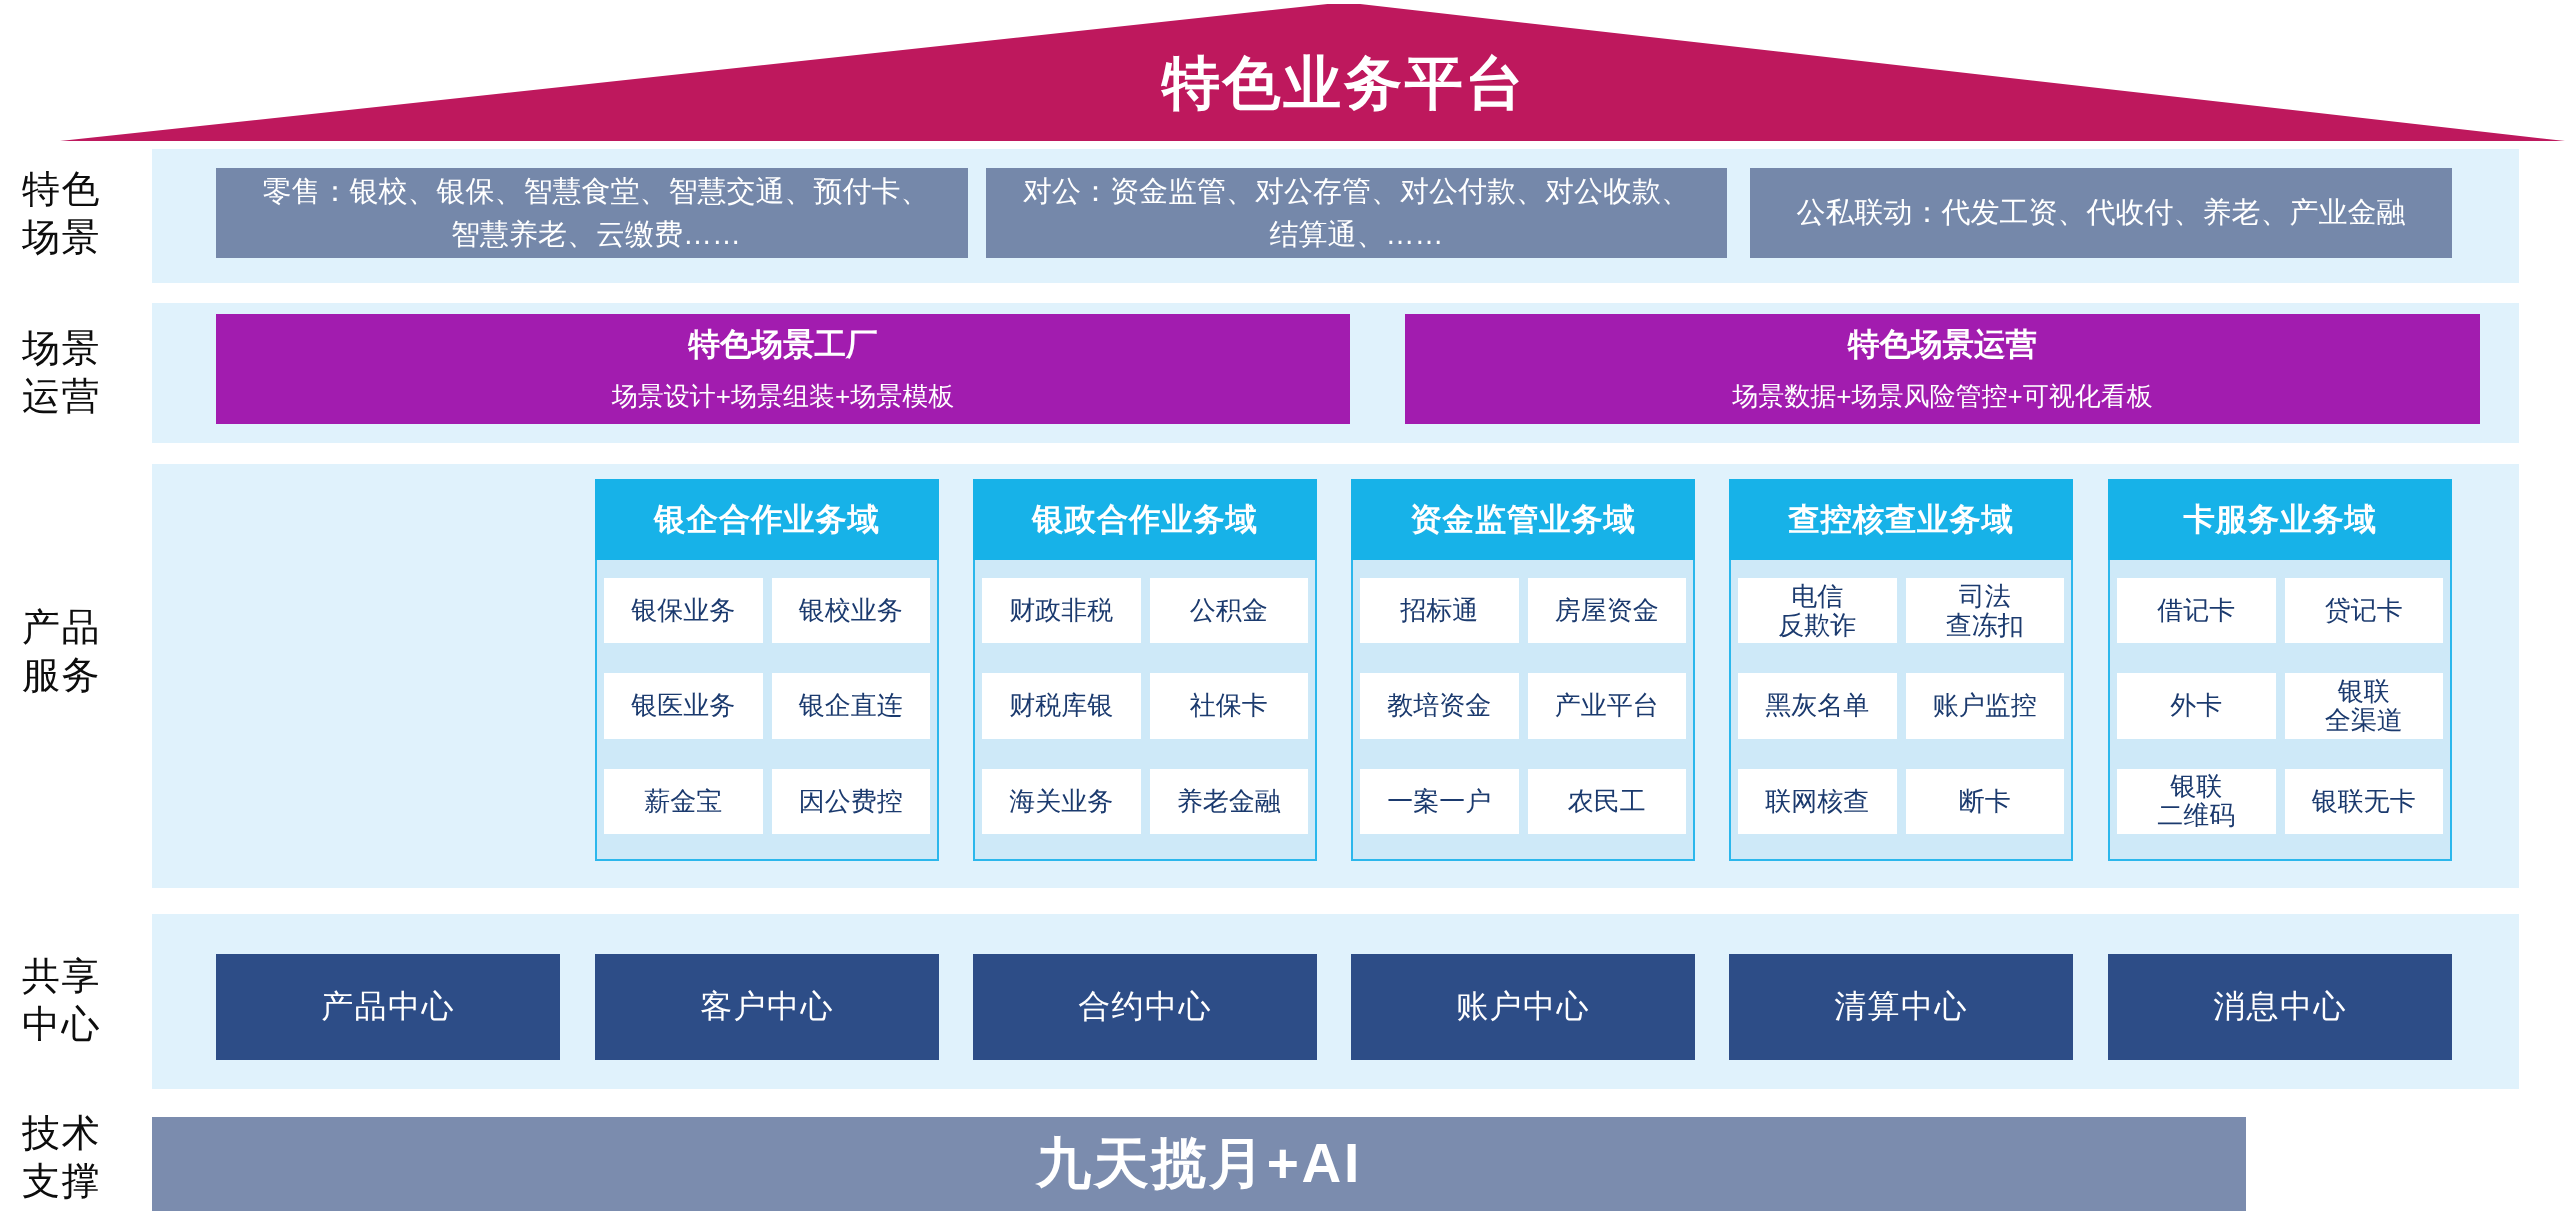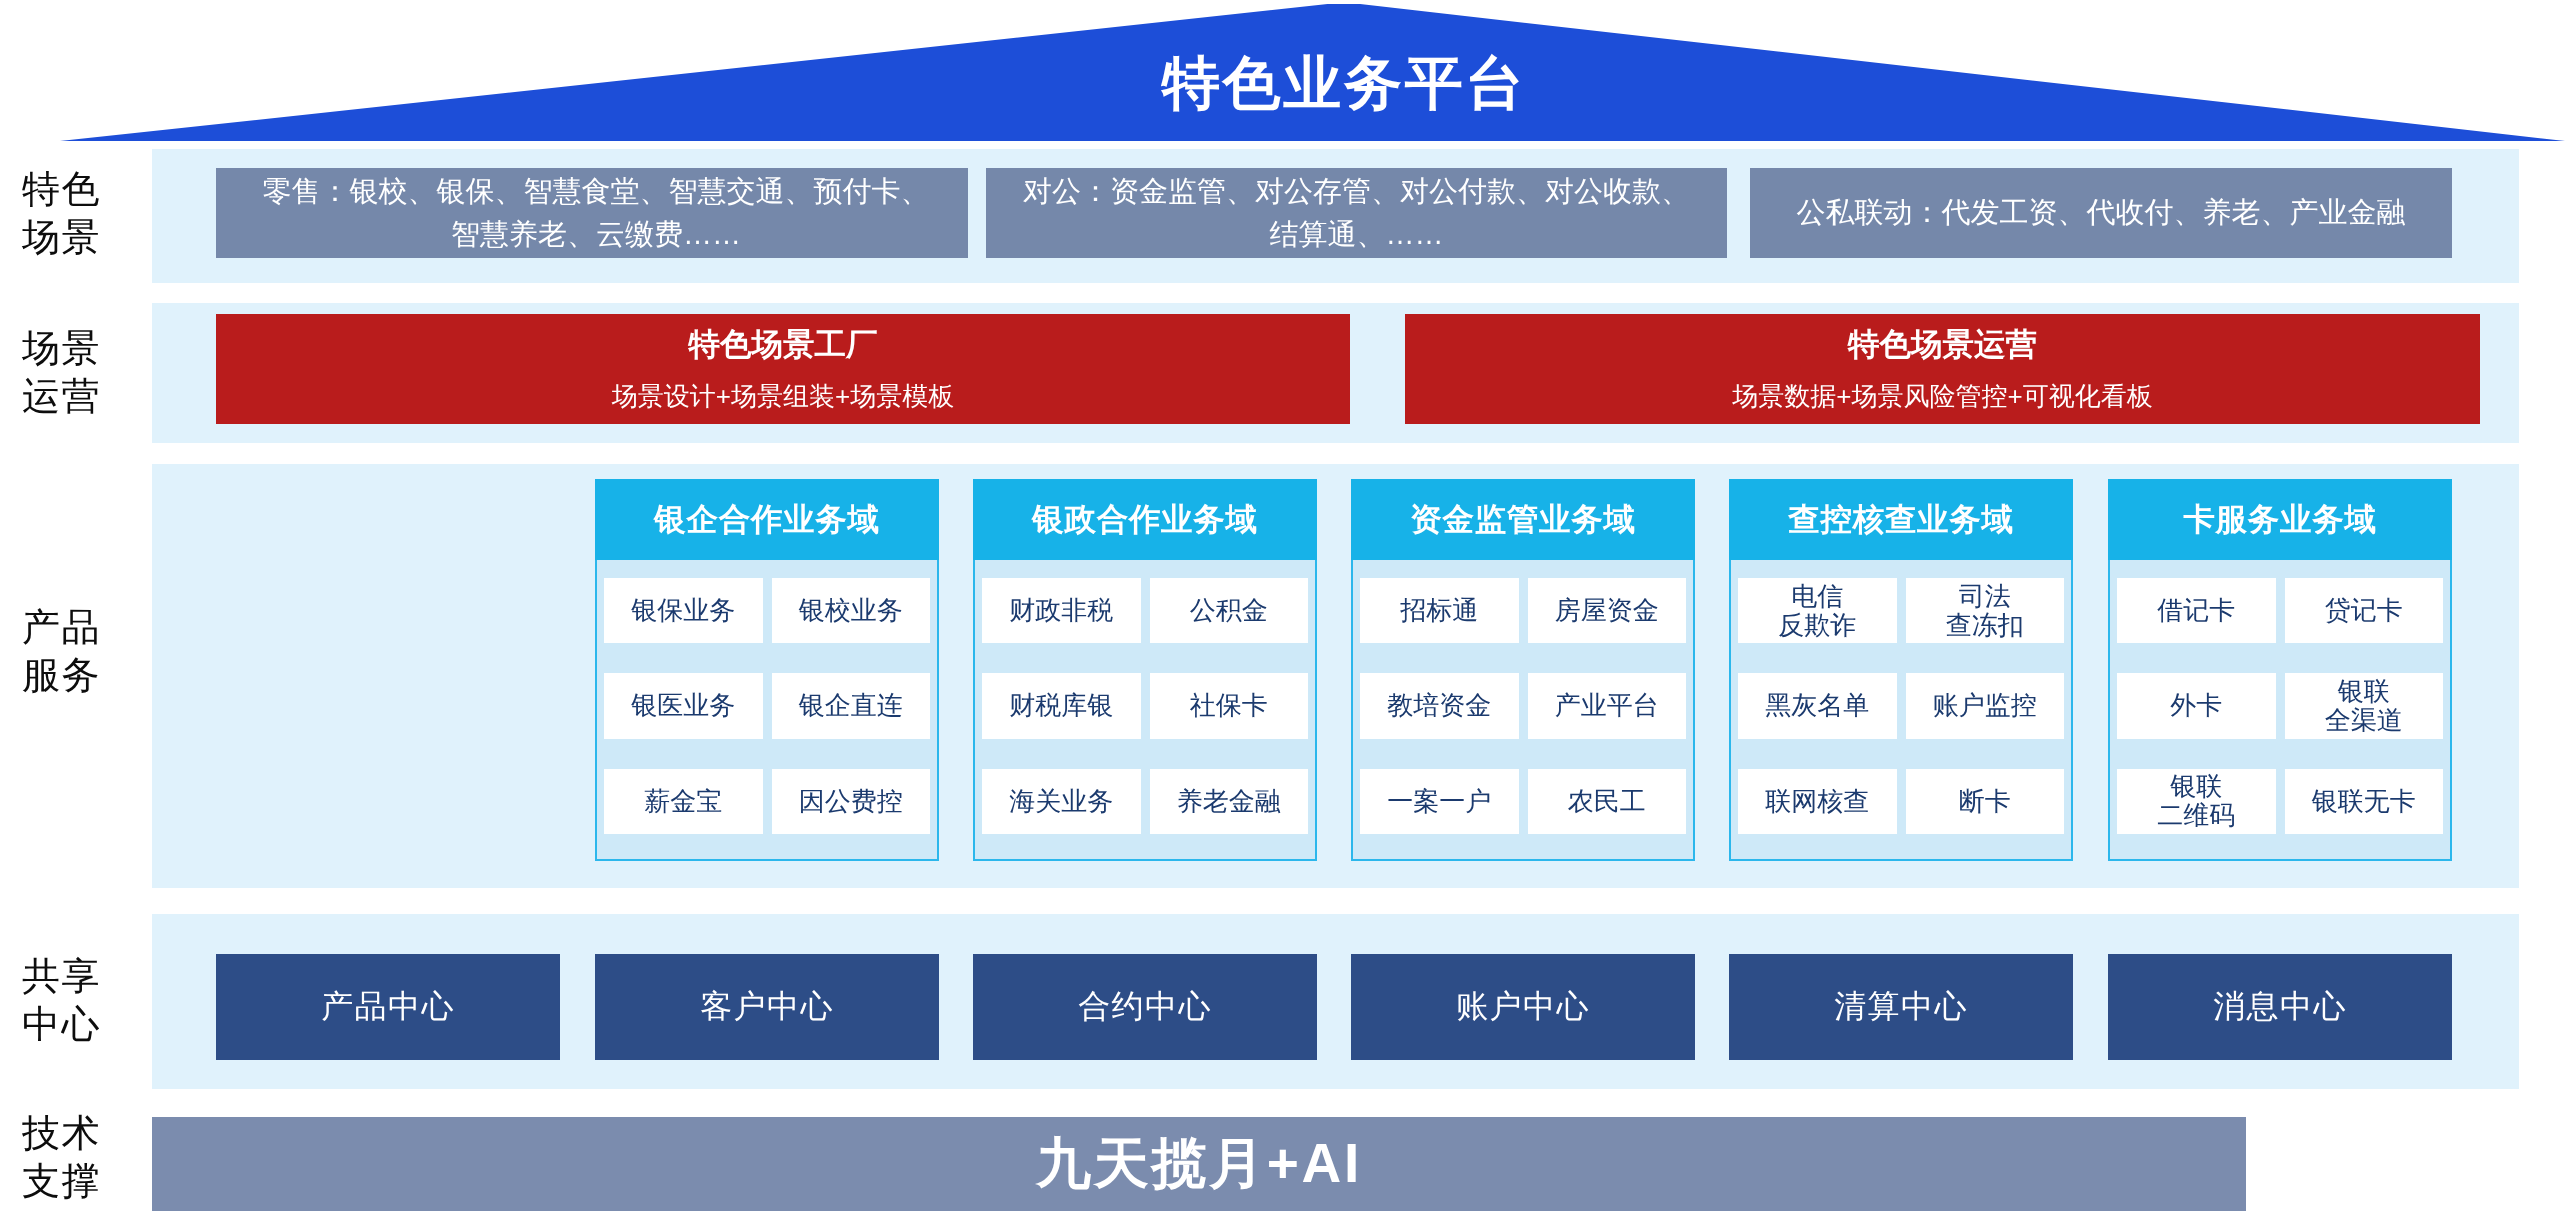--- a/index.html
+++ b/index.html
@@ -1,20 +1,20 @@
 <!DOCTYPE html>
 <html style="font-size:11px"><head>
 <meta charset="utf-8">
 <style>
   html,body{margin:0;padding:0;background:#ffffff;}
   body{font-family:"Liberation Sans", sans-serif;}
   .stage{position:relative;width:2576px;height:1232px;background:#ffffff;overflow:hidden;}
 
   
-  .roof{position:absolute;left:60px;top:4.1px;width:2505px;height:137px;background:#1d4ed8;
+  .roof{position:absolute;left:60px;top:4.1px;width:2505px;height:137px;background:#be185d;
         clip-path:polygon(0 100%, 50.6% 0, 51.9% 0, 100% 100%);
         display:flex;align-items:center;justify-content:center;}
   .roof-title{color:#ffffff;font-size:58px;font-weight:bold;padding-left:63px;padding-top:23px;letter-spacing:2.7px;}
 
   
   .band{position:absolute;left:152px;width:2367px;background:#E0F2FC;}
   .band1{top:149px;height:134px;}
   .band2{top:303px;height:140px;}
   .band3{top:464px;height:424px;}
   .band4{top:914px;height:175px;}
@@ -22,21 +22,21 @@
   
   .row-label{position:absolute;left:22px;transform:translateY(-50%);color:#0d0d0d;
              font-size:38px;line-height:1.26;font-weight:500;white-space:pre-line;letter-spacing:1.4px;}
 
   
   .gray-box{position:absolute;top:168px;height:90px;background:#7588AA;color:#ffffff;
             display:flex;align-items:center;justify-content:center;text-align:center;
             font-size:29px;line-height:1.5;padding:0 34px;box-sizing:border-box;}
 
   
-  .cyan-box{position:absolute;top:314px;height:110px;background:#b91c1c;color:#ffffff;
+  .cyan-box{position:absolute;top:314px;height:110px;background:#a21caf;color:#ffffff;
             display:flex;flex-direction:column;align-items:center;justify-content:center;text-align:center;}
   .cyan-box .t{font-size:31.5px;font-weight:bold;margin-bottom:12.3px;}
   .cyan-box .s{font-size:26px;}
 
   
   .col{position:absolute;top:479px;width:344px;height:381px;box-sizing:border-box;}
   .col-header{height:81px;background:#17B2E8;color:#ffffff;font-size:31.5px;font-weight:bold;
               display:flex;align-items:center;justify-content:center;letter-spacing:0.7px;}
   .col-body{height:301px;background:#CEE9F8;border:2.1px solid #2BB7EC;border-top:none;box-sizing:border-box;
             display:grid;grid-template-columns:1fr 1fr;grid-template-rows:repeat(3,1fr);

